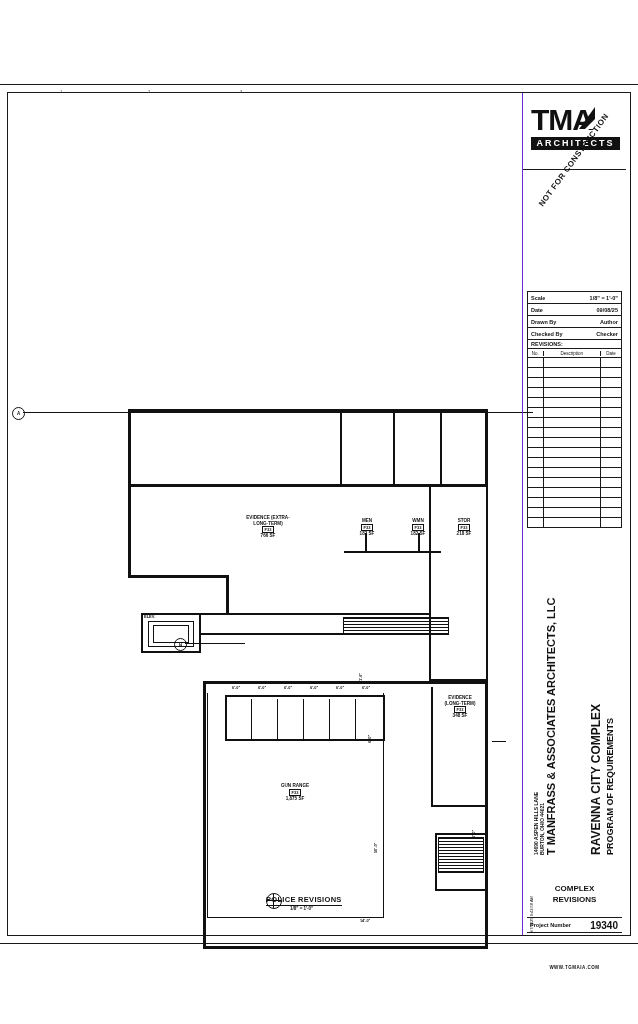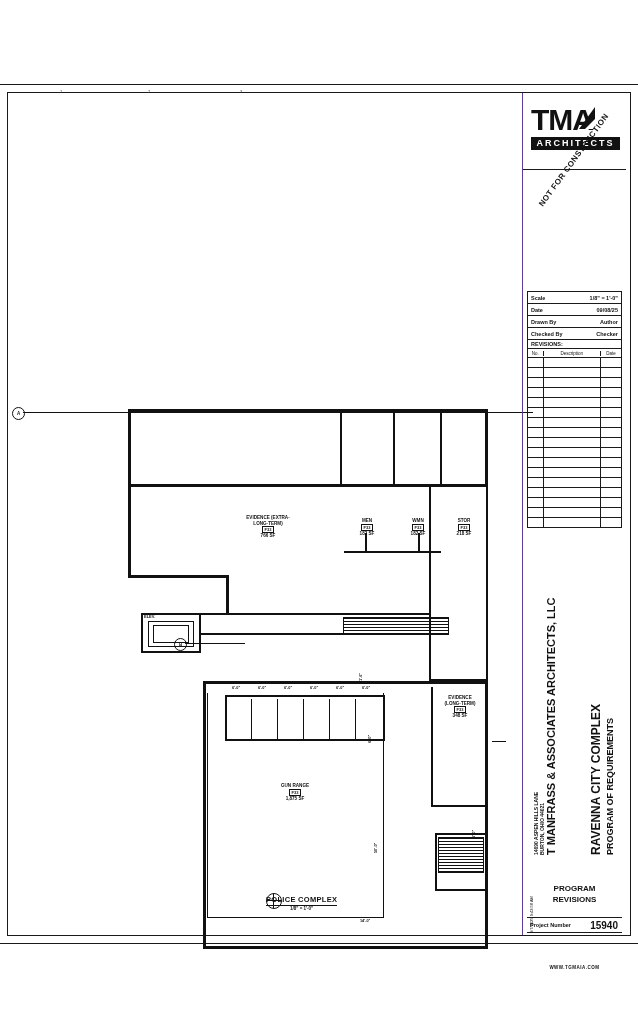--- a/index.html
+++ b/index.html
@@ -522,21 +522,21 @@
     <div class="dimtxt" style="left:302px; top:593px;">6'-0"</div>
     <div class="dimtxt" style="left:328px; top:593px;">6'-0"</div>
     <div class="dimtxt" style="left:354px; top:593px;">6'-0"</div>
     <div class="dimtxt vdim" style="left:360px; top:650px;">6'-0"</div>
     <div class="dimtxt vdim" style="left:366px; top:760px;">50'-0"</div>
     <div class="dimtxt" style="left:352px; top:826px;">14'-0"</div>
     <div class="dimtxt vdim" style="left:351px; top:590px;">11'-6"</div>
     <div class="dimtxt vdim" style="left:464px; top:745px;">6'-0"</div>
 
     <div id="plan-sym"></div>
-    <div id="plan-title">POLICE COMPLEX</div>
+    <div id="plan-title">POLICE REVISIONS</div>
     <div id="plan-scale">1/8" = 1'-0"</div>
   </div>
 
   <div id="titleblock">
 
     <div id="logo-box">
       <div id="logo-tma">TMA</div>
       <div id="logo-swoosh"></div>
       <div id="logo-swoosh2"></div>
       <div id="logo-arch">ARCHITECTS</div>
@@ -658,25 +658,25 @@
 
     <div id="vert-wrap">
       <div class="vtext" id="firm-name">T MANFRASS &amp; ASSOCIATES ARCHITECTS, LLC</div>
       <div class="vtext" id="firm-addr1">14690 ASPEN HILLS LANE</div>
       <div class="vtext" id="firm-addr2">BURTON, OHIO 44021</div>
       <div class="vtext" id="proj-name">RAVENNA CITY COMPLEX</div>
       <div class="vtext" id="proj-sub">PROGRAM OF REQUIREMENTS</div>
     </div>
 
     <div id="sheet-subject">
-      <div>PROGRAM</div>
+      <div>COMPLEX</div>
       <div>REVISIONS</div>
     </div>
 
     <div id="projnum">
       <div class="k">Project Number</div>
-      <div class="v">15940</div>
+      <div class="v">19340</div>
     </div>
 
     <div id="website">WWW.TGMAIA.COM</div>
     <div id="plotstamp">9/7/2025 9:42:58 AM</div>
   </div>
 </div>
 
 </body></html>

